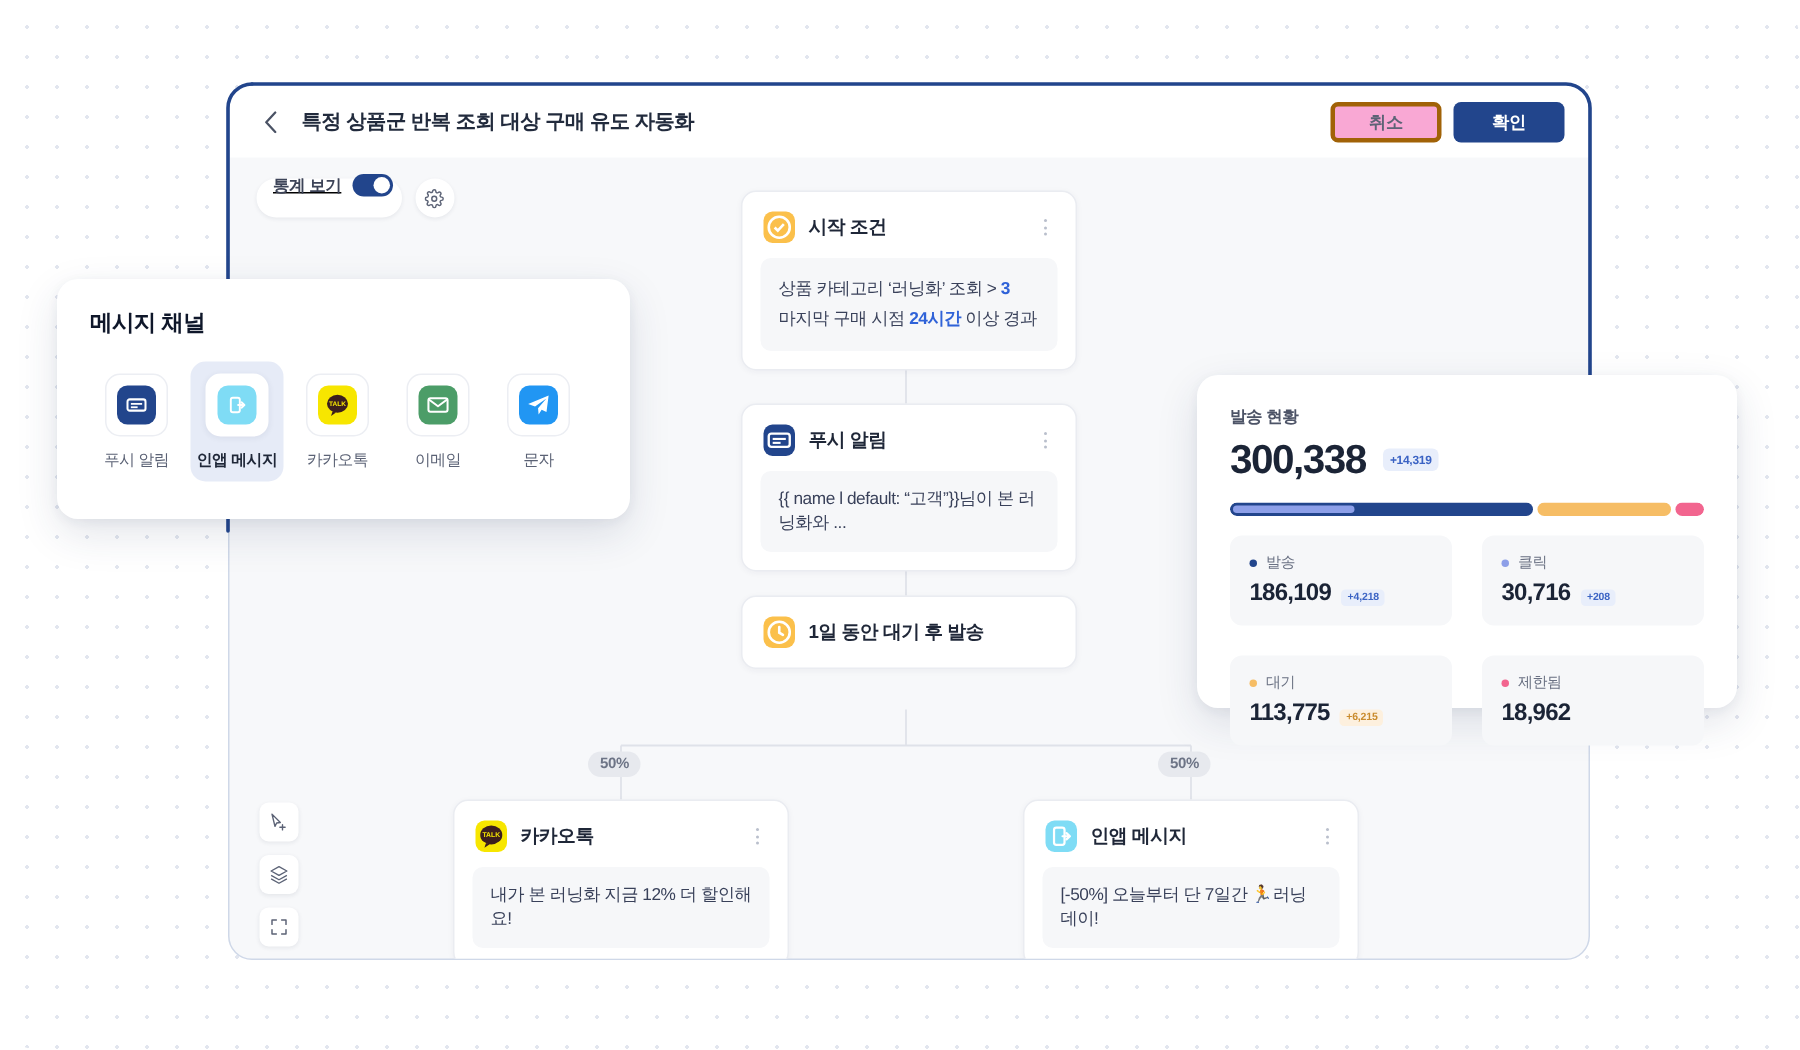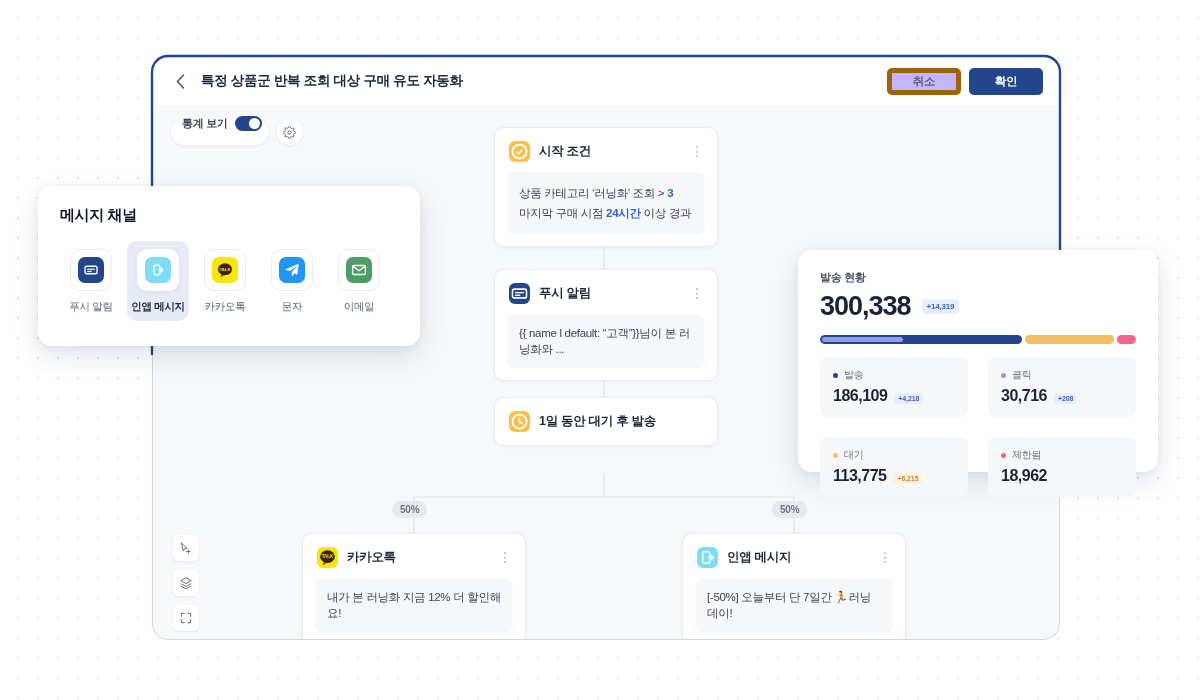--- a/index.html
+++ b/index.html
@@ -61,34 +61,35 @@
     white-space:nowrap;
   }
   .header-actions { margin-left:auto; display:flex; gap:8px; align-items:center; }
   .btn {
     height:27px; min-width:74px;
     border-radius:5px;
     font-size:11.5px; font-weight:700;
     display:flex; align-items:center; justify-content:center;
     cursor:pointer; letter-spacing:-0.2px;
   }
-  .btn-cancel { background:#c4b5fd; color:#5c6376; border:5px solid #a16207; }
+  .btn-cancel { background:#f9a8d4; color:#5c6376; border:3px solid #a16207; }
   .btn-confirm { background:#22458c; color:#ffffff; }
 
   
   .toolbar {
     position:absolute; left:18px; top:62px;
     display:flex; align-items:center; gap:9px;
   }
   .toggle-pill {
     height:26px; background:#ffffff; border-radius:14px;
     display:flex; align-items:center; gap:7px;
     padding:0 6px 18px 11px;
     box-shadow:0 1px 3px rgba(30,40,70,.08);
     cursor:pointer;
+    text-decoration:underline;
   }
   .toggle-pill .lab { font-size:11px; font-weight:700; color:#3d4458; letter-spacing:-.3px; }
   .switch {
     width:27px; height:15px; border-radius:8px; background:#22458c;
     position:relative; flex:none;
   }
   .switch i { position:absolute; right:2px; top:2px; width:11px; height:11px; border-radius:50%; background:#fff; }
   .gear-btn {
     width:26px; height:26px; border-radius:50%;
     background:#ffffff; box-shadow:0 1px 3px rgba(30,40,70,.08);
@@ -432,41 +433,41 @@
                 <path d="M8 17.2l-1.2 3.6 4-2.8z" fill="#3c1e1e"></path>
                 <text x="12" y="12.6" font-size="5.2" font-family="Liberation Sans, sans-serif" font-weight="700" fill="#f7e600" text-anchor="middle">TALK</text>
               </svg>
           </span>
         </span>
         <span class="chan-label">카카오톡</span>
       </div>
 
       <div class="channel">
         <span class="chan-tile">
-          <span class="chan-glyph" style="background:#2196f3;">
-            <svg viewBox="0 0 24 24" width="18" height="18">
-                <path d="M21 3.5L2.8 11.2l6.1 2.2L19 6.3l-7.4 8.6.5 5.6 2.7-4.2 4.3 2z" fill="#ffffff"></path>
-              </svg>
-          </span>
-        </span>
-        <span class="chan-label">문자</span>
-      </div>
-
-      <div class="channel">
-        <span class="chan-tile">
           <span class="chan-glyph" style="background:#4c9d68;">
             <svg viewBox="0 0 24 24" fill="none" width="18" height="18">
                 <rect x="3.5" y="6" width="17" height="12" rx="1.8" stroke="#ffffff" stroke-width="1.8"></rect>
                 <path d="M4.5 7.5l7.5 5.6 7.5-5.6" stroke="#ffffff" stroke-width="1.8" stroke-linecap="round" stroke-linejoin="round"></path>
               </svg>
           </span>
         </span>
         <span class="chan-label">이메일</span>
       </div>
 
+      <div class="channel">
+        <span class="chan-tile">
+          <span class="chan-glyph" style="background:#2196f3;">
+            <svg viewBox="0 0 24 24" width="18" height="18">
+                <path d="M21 3.5L2.8 11.2l6.1 2.2L19 6.3l-7.4 8.6.5 5.6 2.7-4.2 4.3 2z" fill="#ffffff"></path>
+              </svg>
+          </span>
+        </span>
+        <span class="chan-label">문자</span>
+      </div>
+
     </div>
   </div>
 
   <div id="stats-card">
     <div class="stats-caption">발송 현황</div>
     <div class="stats-main">
       <span class="stats-big">300,338</span>
       <span class="delta">+14,319</span>
     </div>
     <div class="progress">

